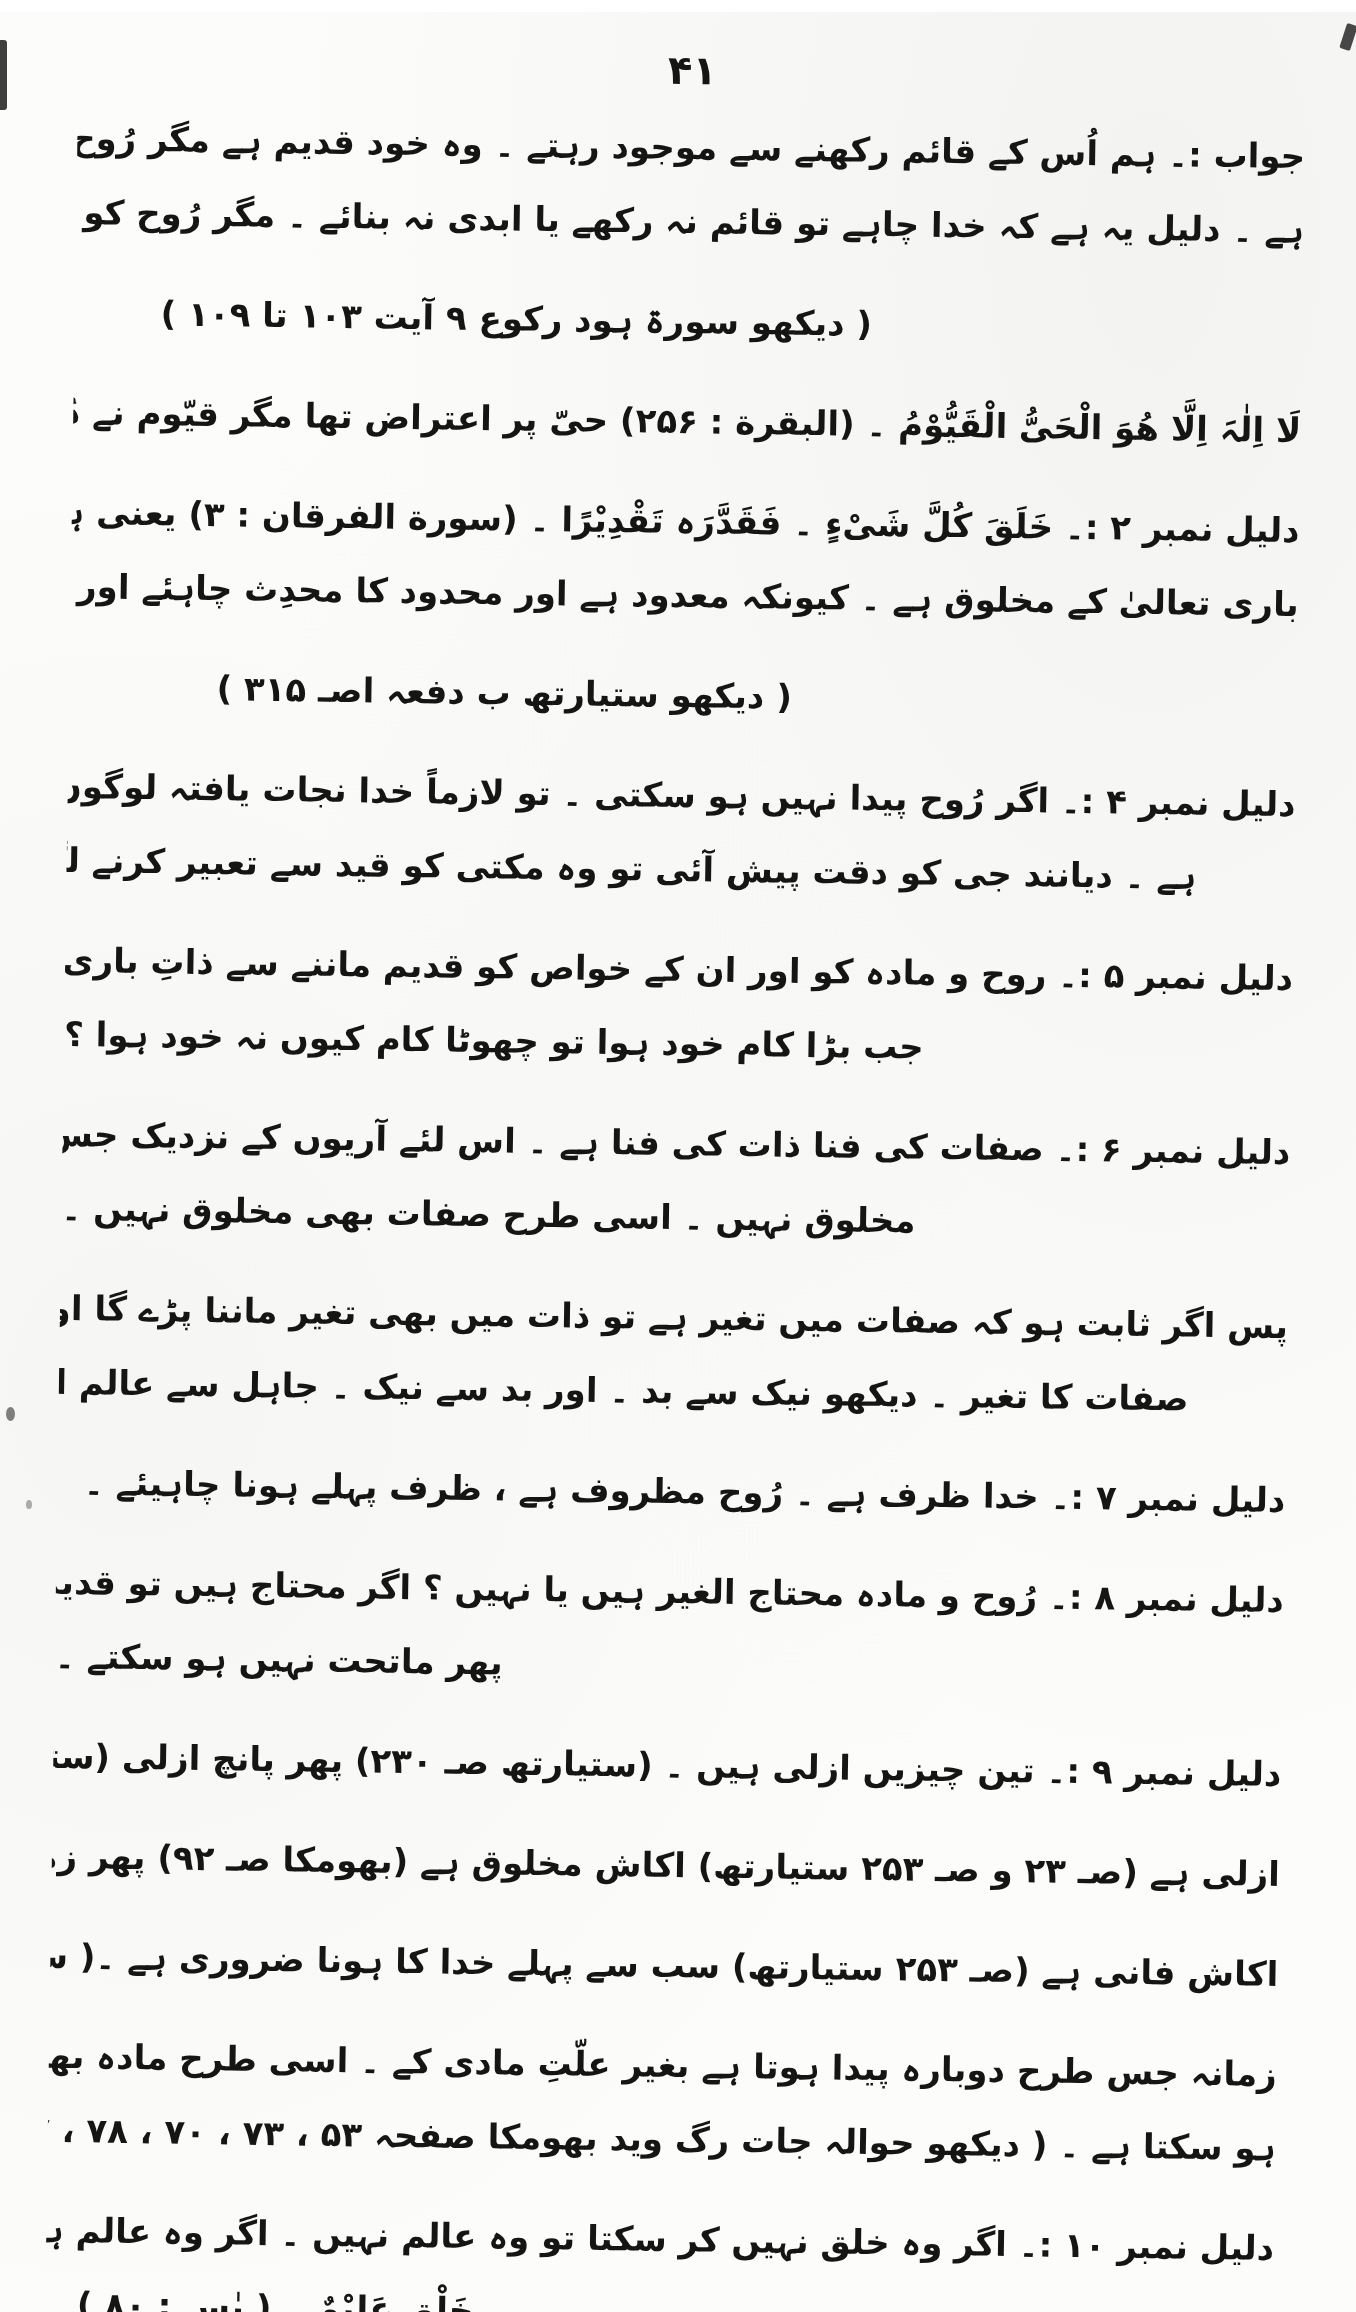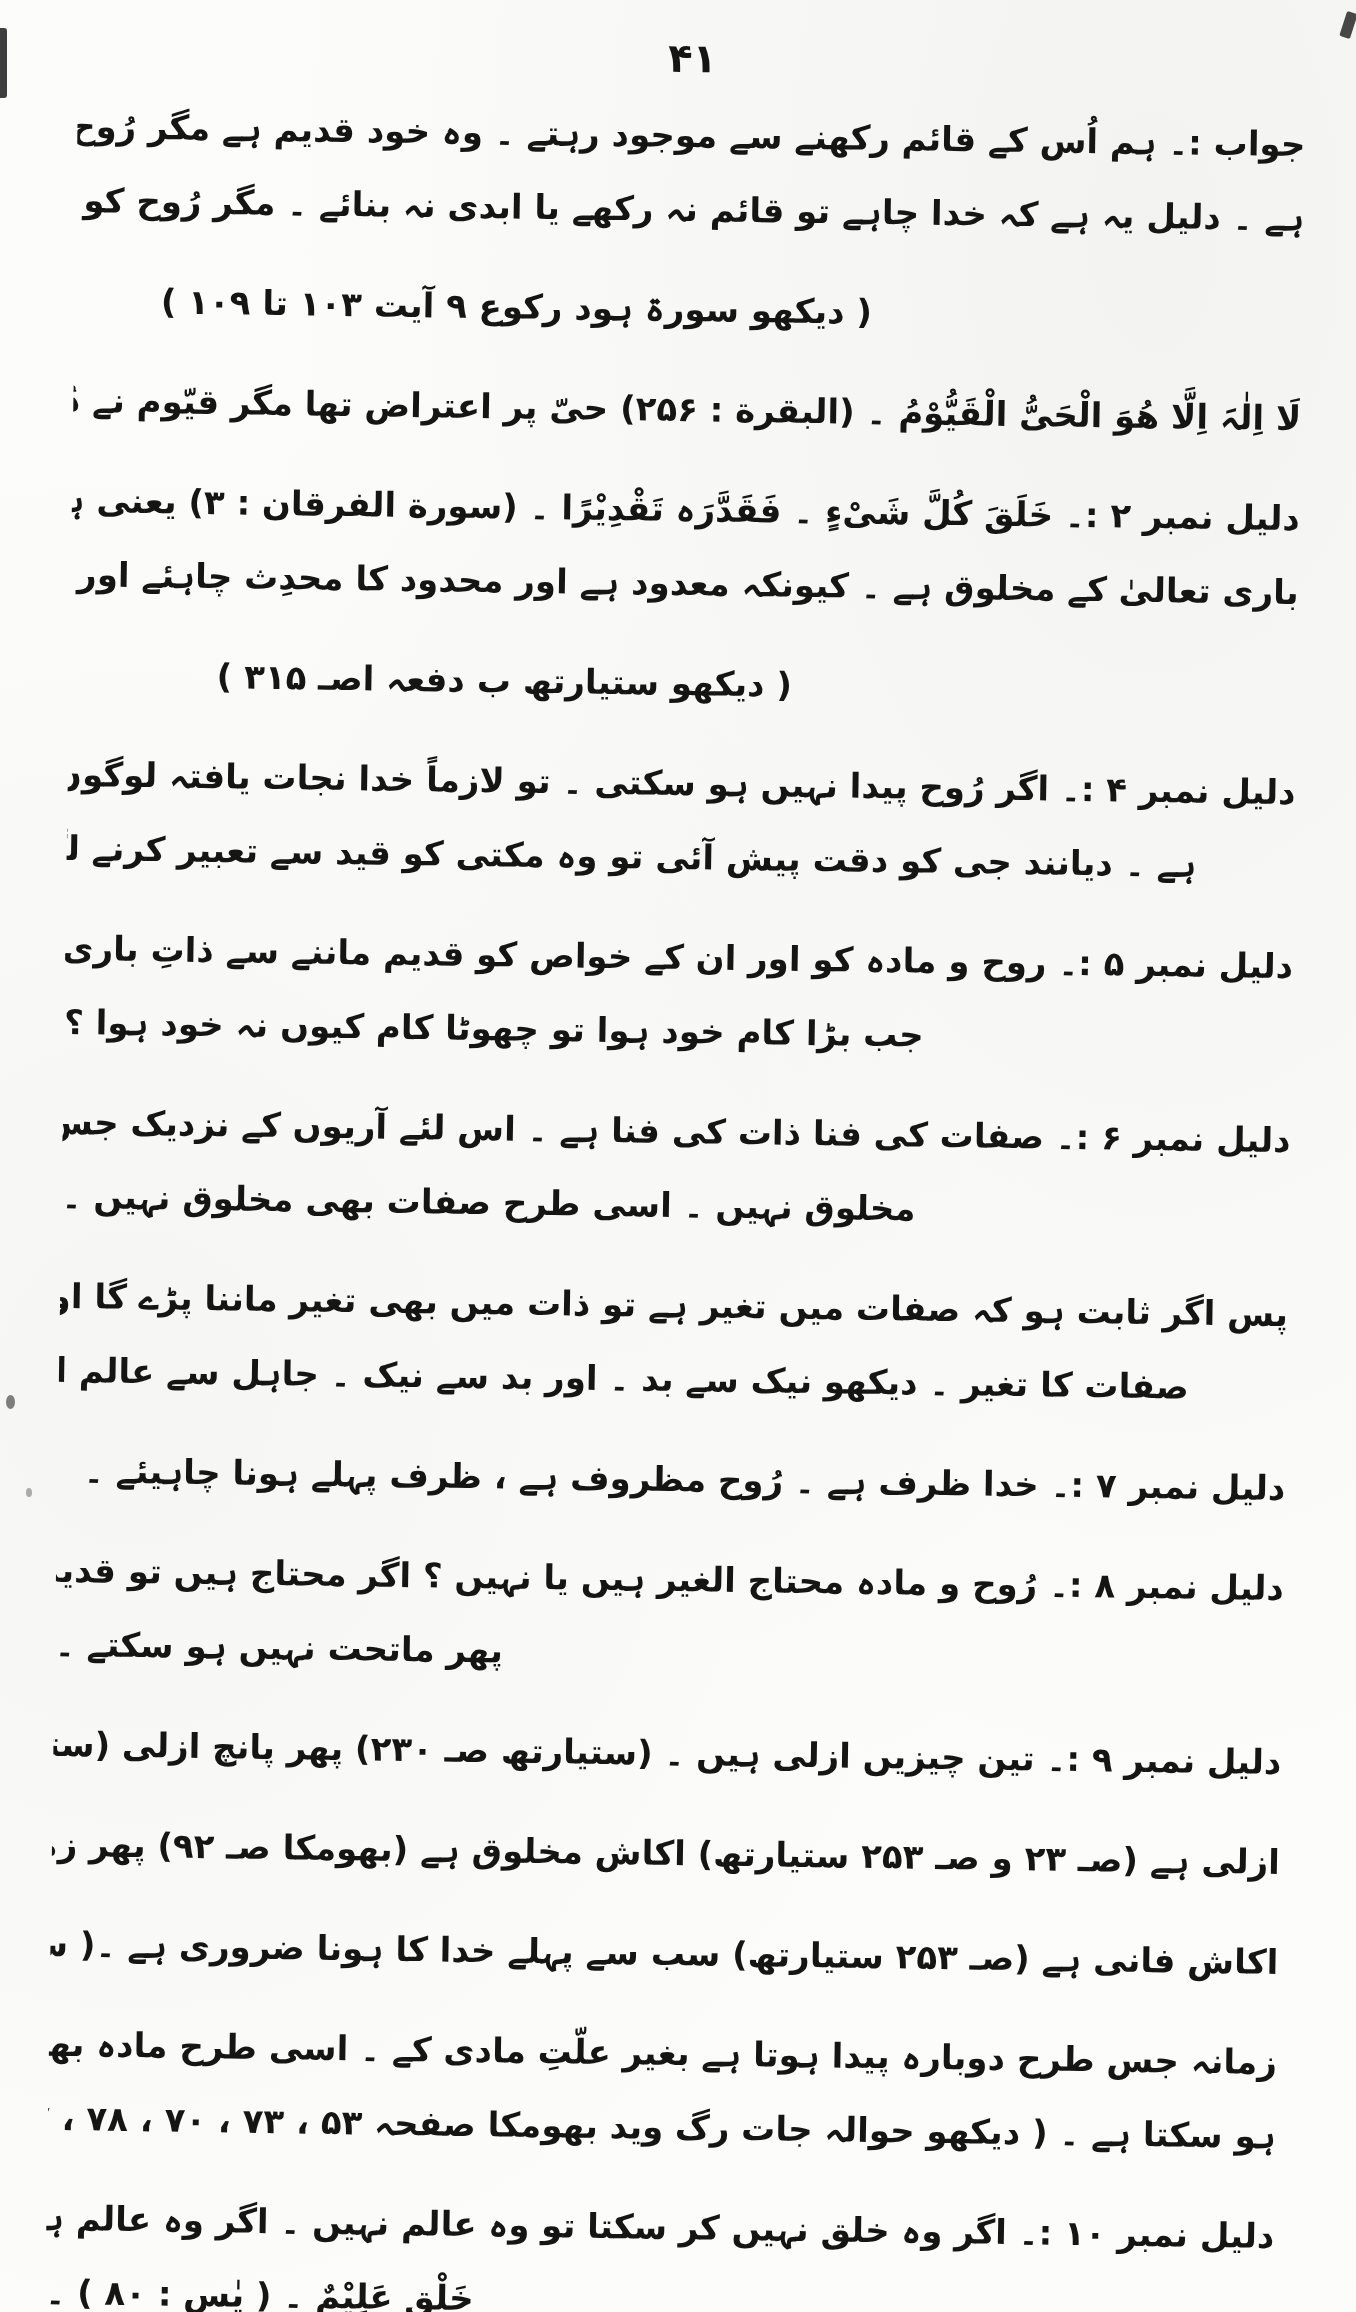--- a/index.html
+++ b/index.html
@@ -15,20 +15,21 @@
     font-family: "DejaVu Sans", sans-serif;
   }
   .scan-page {
     position: absolute;
     inset: 0;
     background:
       radial-gradient(ellipse at 85% 10%, rgba(200,200,195,0.18), rgba(255,255,255,0) 55%),
       radial-gradient(ellipse at 10% 60%, rgba(205,205,200,0.14), rgba(255,255,255,0) 50%),
       #fcfcfb;
     color: #151514;
+    margin-top: 12px;
   }
   .tilt {
     position: absolute;
     inset: 0;
     transform: rotate(0.85deg);
     transform-origin: 50% 45%;
     padding: 26px 64px 0 64px;
     box-sizing: border-box;
     direction: rtl;
   }

